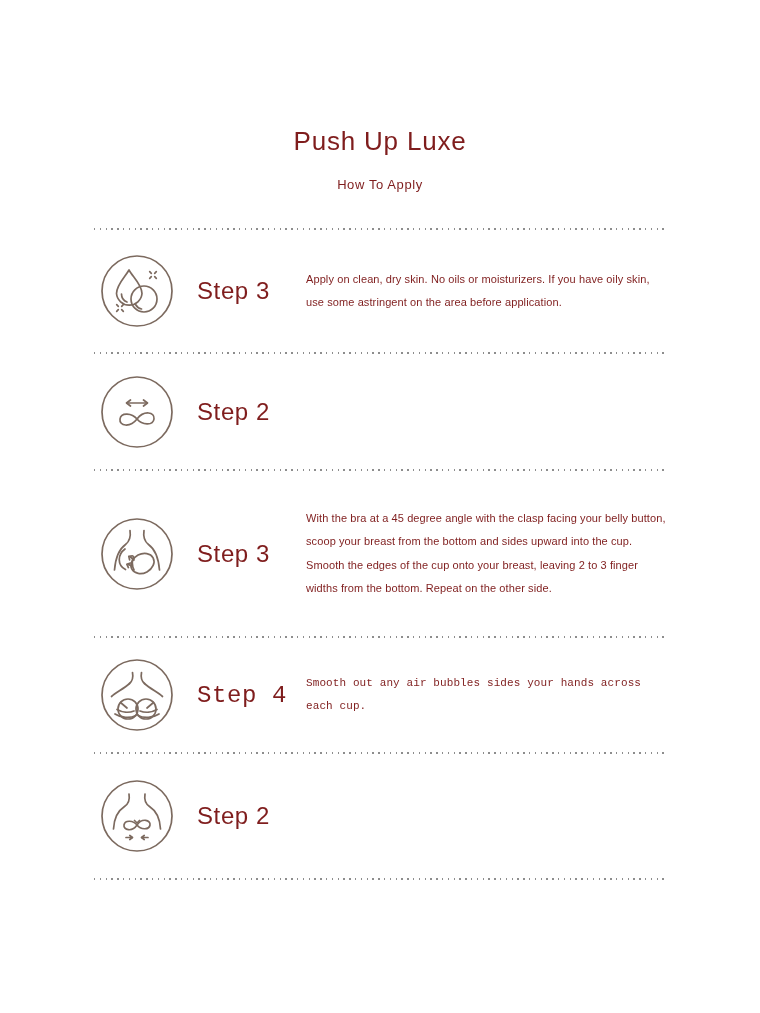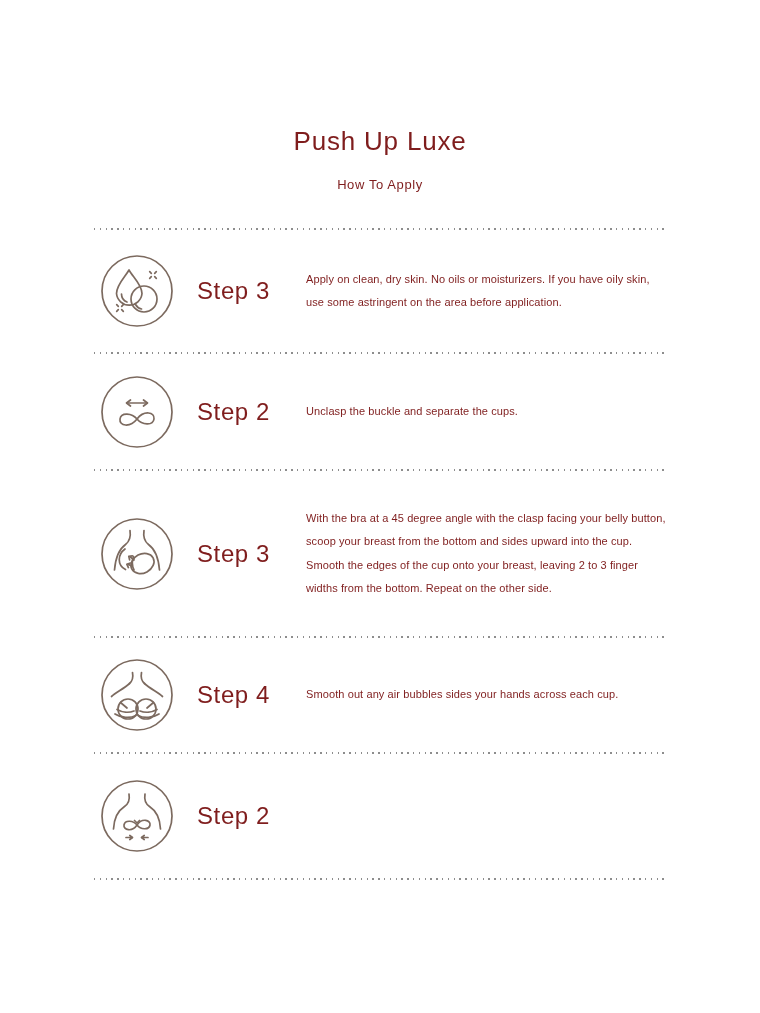--- a/index.html
+++ b/index.html
@@ -34,21 +34,21 @@
   .content { margin: 0 94px; }
   .dotted-sep {
     height: 2px;
     background-image: repeating-linear-gradient(
       to right, #8d8d8d 0, #8d8d8d 1.4px, transparent 1.4px, transparent 5.8px);
   }
   .step-row { display: flex; align-items: center; }
   .r1 { min-height: 122px; }
   .r2 { min-height: 115px; }
   .r3 { min-height: 165px; }
-  .r4 { min-height: 114px; }
+  .r4 { min-height: 114px; font-family: Liberation Mono, monospace; }
   .r5 { min-height: 124px; }
   .step-icon { width: 76px; height: 76px; flex: 0 0 76px; margin-left: 5px; }
   .step-icon svg { display: block; width: 76px; height: 76px; }
   .step-label {
     width: 96px;
     margin-left: 22px;
     font-size: 24px;
     letter-spacing: 0.6px;
     white-space: nowrap;
   }
@@ -97,21 +97,20 @@
       <span class="step-icon">
         <svg viewBox="0 0 76 76" class="ic" aria-hidden="true">
           <circle cx="38" cy="38" r="35"></circle>
           <line x1="28" y1="29" x2="48" y2="29"></line>
           <path d="M31.5 26 L27.5 29 L31.5 32"></path>
           <path d="M44.5 26 L48.5 29 L44.5 32"></path>
           <path d="M38 45 C33 39 22 38 21 45 C20 52 31 54 38 45 C45 36 56 38 55 45 C54 52 43 51 38 45 Z"></path>
         </svg>
       </span>
       <div class="step-label">Step 2</div>
-      <div class="step-desc">Unclasp the buckle and separate the cups.</div>
     </div>
 
     <div class="dotted-sep"></div>
 
     <div class="step-row r3">
       <span class="step-icon">
         <svg viewBox="0 0 76 76" class="ic" aria-hidden="true">
           <circle cx="38" cy="38" r="35"></circle>
           <path d="M31 14.5 C32 21 31 25 26.5 28.5 C19.5 33.5 16.5 42 15.5 54"></path>
           <path d="M45 14.5 C44 21 45 25 49.5 28.5 C56.5 33.5 59.5 42 60.5 54"></path>

